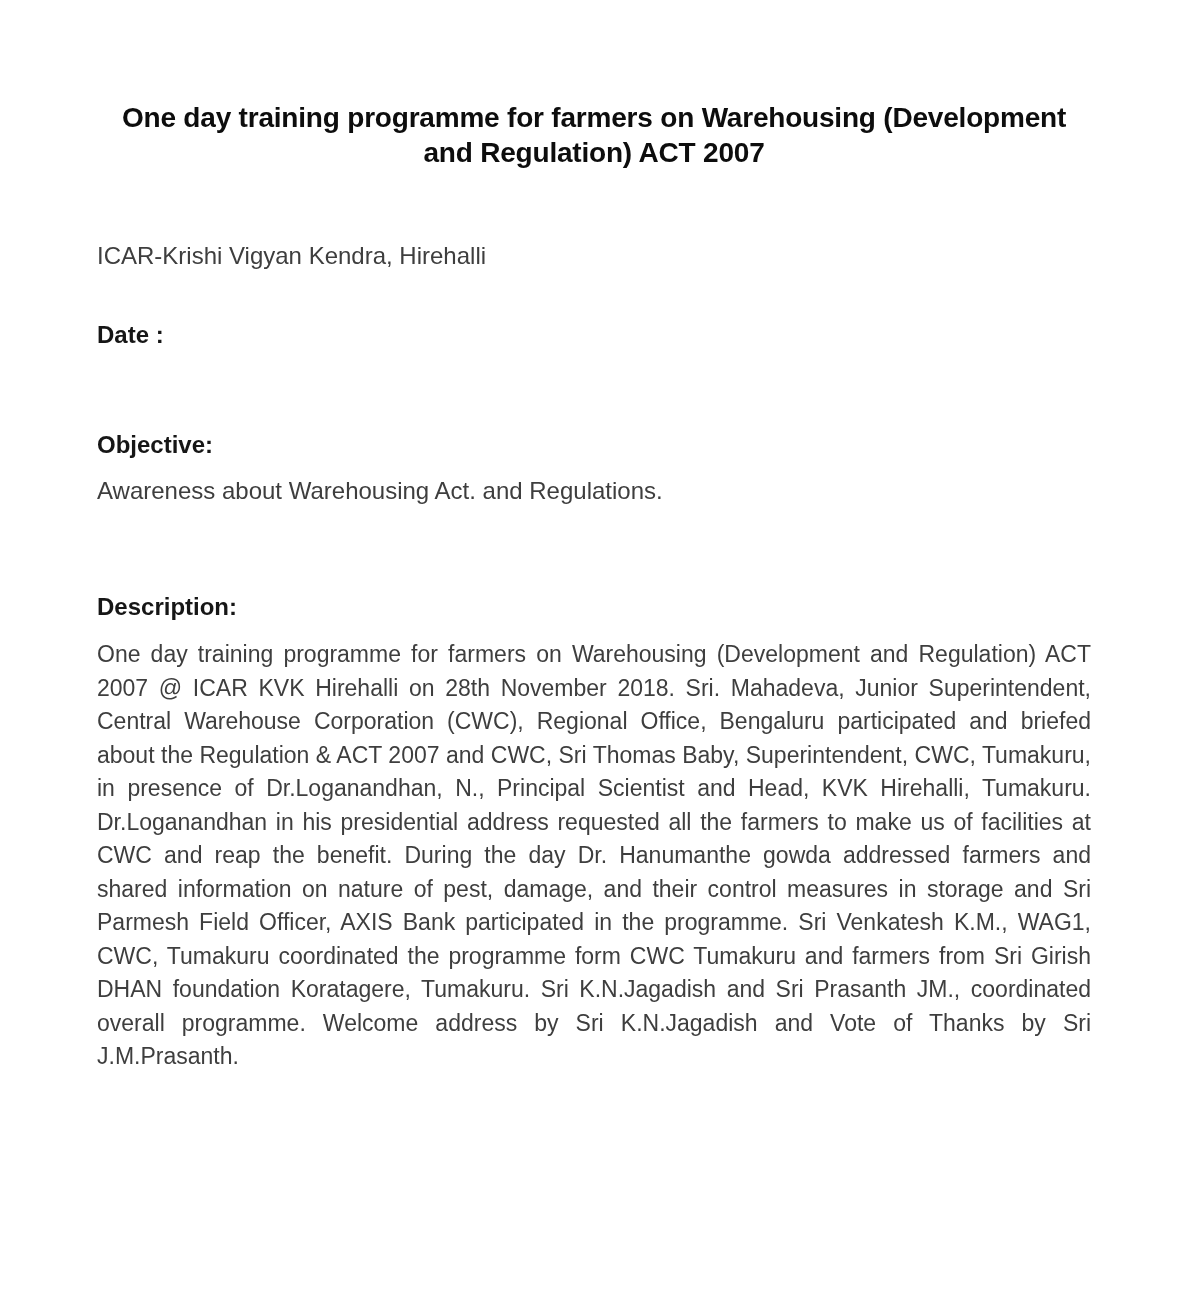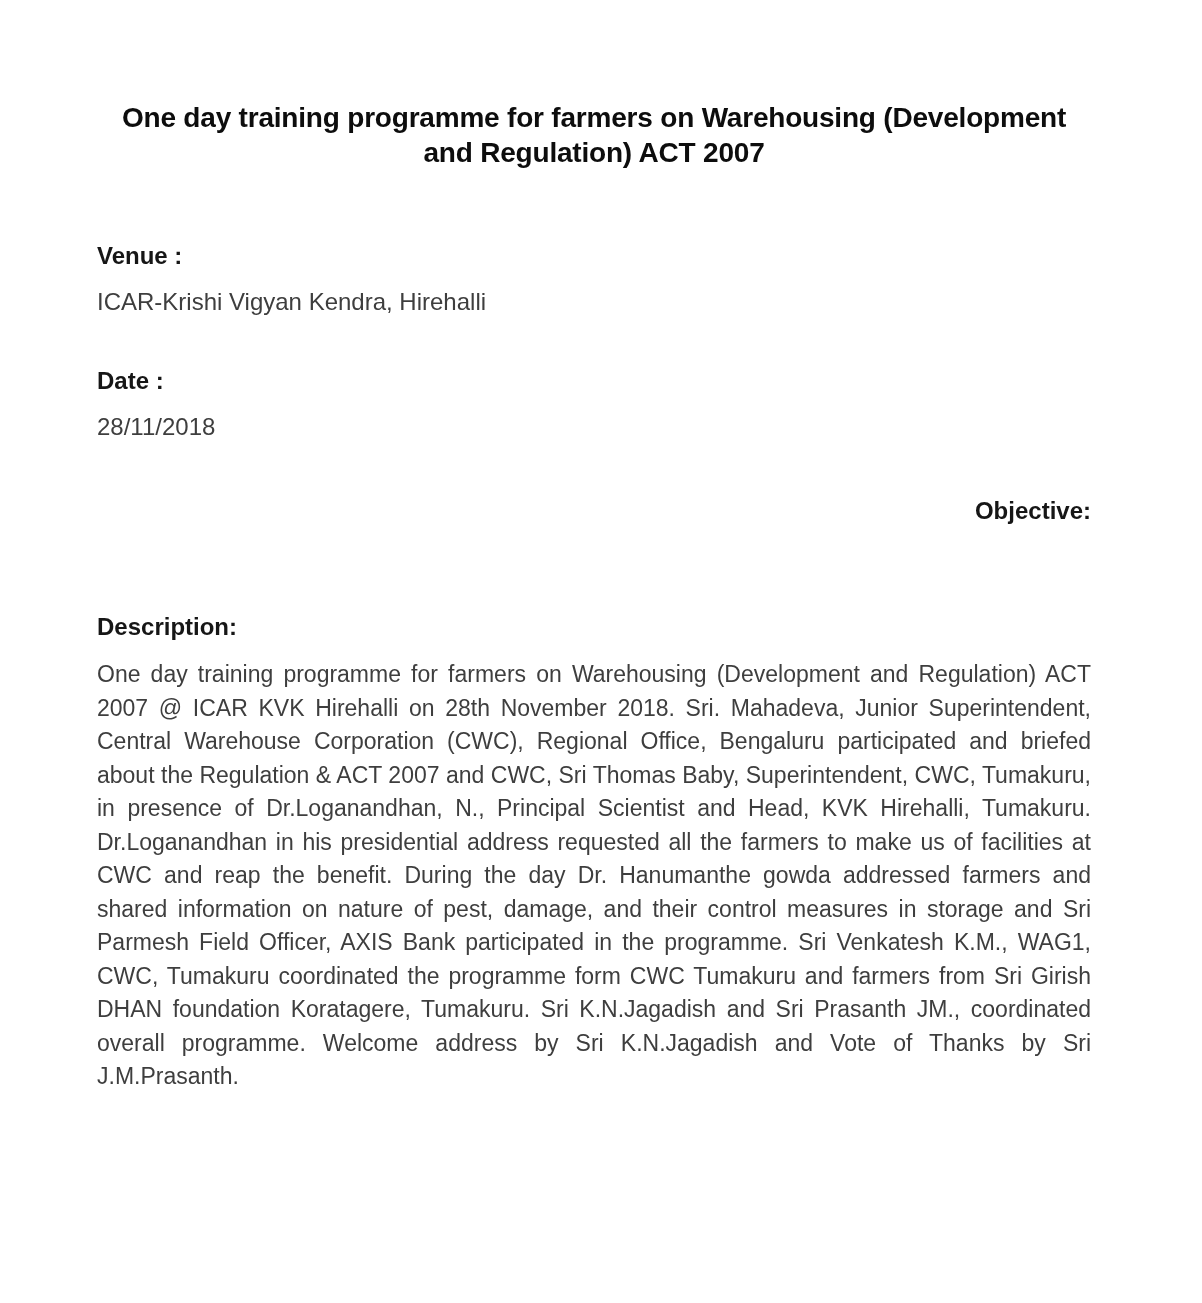--- a/index.html
+++ b/index.html
@@ -38,50 +38,49 @@
   }
   .section-body {
     margin: 16px 0 0 0;
     font-size: 24px;
     line-height: 30px;
     font-weight: 400;
     color: #3e3e3e;
   }
   .section-venue       { margin-top: 71px; }
   .section-date        { margin-top: 49px; }
-  .section-objective   { margin-top: 54px; text-align: right; }
+  .section-objective   { margin-top: 80px; }
   .section-description { margin-top: 86px; }
   .description-paragraph {
     margin: 16px 0 0 0;
     font-size: 23px;
     line-height: 33.5px;
     font-weight: 400;
     color: #3e3e3e;
     text-align: justify;
   }
 </style>
 </head>
 <body>
 
 <div class="page">
 
   <h1 class="doc-title">One day training programme for farmers on Warehousing (Development and Regulation) ACT 2007</h1>
 
   <section class="section section-venue">
-    <h2 class="section-heading">Venue :</h2>
     <p class="section-body">ICAR-Krishi Vigyan Kendra, Hirehalli</p>
   </section>
 
   <section class="section section-date">
     <h2 class="section-heading">Date :</h2>
-    <p class="section-body">28/11/2018</p>
   </section>
 
   <section class="section section-objective">
     <h2 class="section-heading">Objective:</h2>
+    <p class="section-body">Awareness about Warehousing Act. and Regulations.</p>
   </section>
 
   <section class="section section-description">
     <h2 class="section-heading">Description:</h2>
     <p class="description-paragraph">One day training programme for farmers on Warehousing (Development and Regulation) ACT 2007 @ ICAR KVK Hirehalli on 28th November 2018. Sri. Mahadeva, Junior Superintendent, Central Warehouse Corporation (CWC),  Regional Office, Bengaluru participated and briefed about the Regulation &amp; ACT 2007 and CWC, Sri Thomas Baby, Superintendent, CWC, Tumakuru, in presence of Dr.Loganandhan, N., Principal Scientist and Head, KVK Hirehalli, Tumakuru. Dr.Loganandhan in his presidential address requested all the farmers to make us of facilities at CWC and reap the benefit. During the day Dr. Hanumanthe gowda addressed farmers and shared information on nature of pest, damage, and their control measures in storage and Sri Parmesh Field Officer, AXIS Bank participated in the programme. Sri Venkatesh K.M., WAG1, CWC, Tumakuru coordinated the programme form CWC Tumakuru and farmers from Sri Girish DHAN foundation Koratagere, Tumakuru. Sri K.N.Jagadish and Sri Prasanth JM., coordinated overall programme. Welcome address by Sri K.N.Jagadish and Vote of Thanks by Sri J.M.Prasanth.</p>
   </section>
 
 </div>
 
 </body></html>

